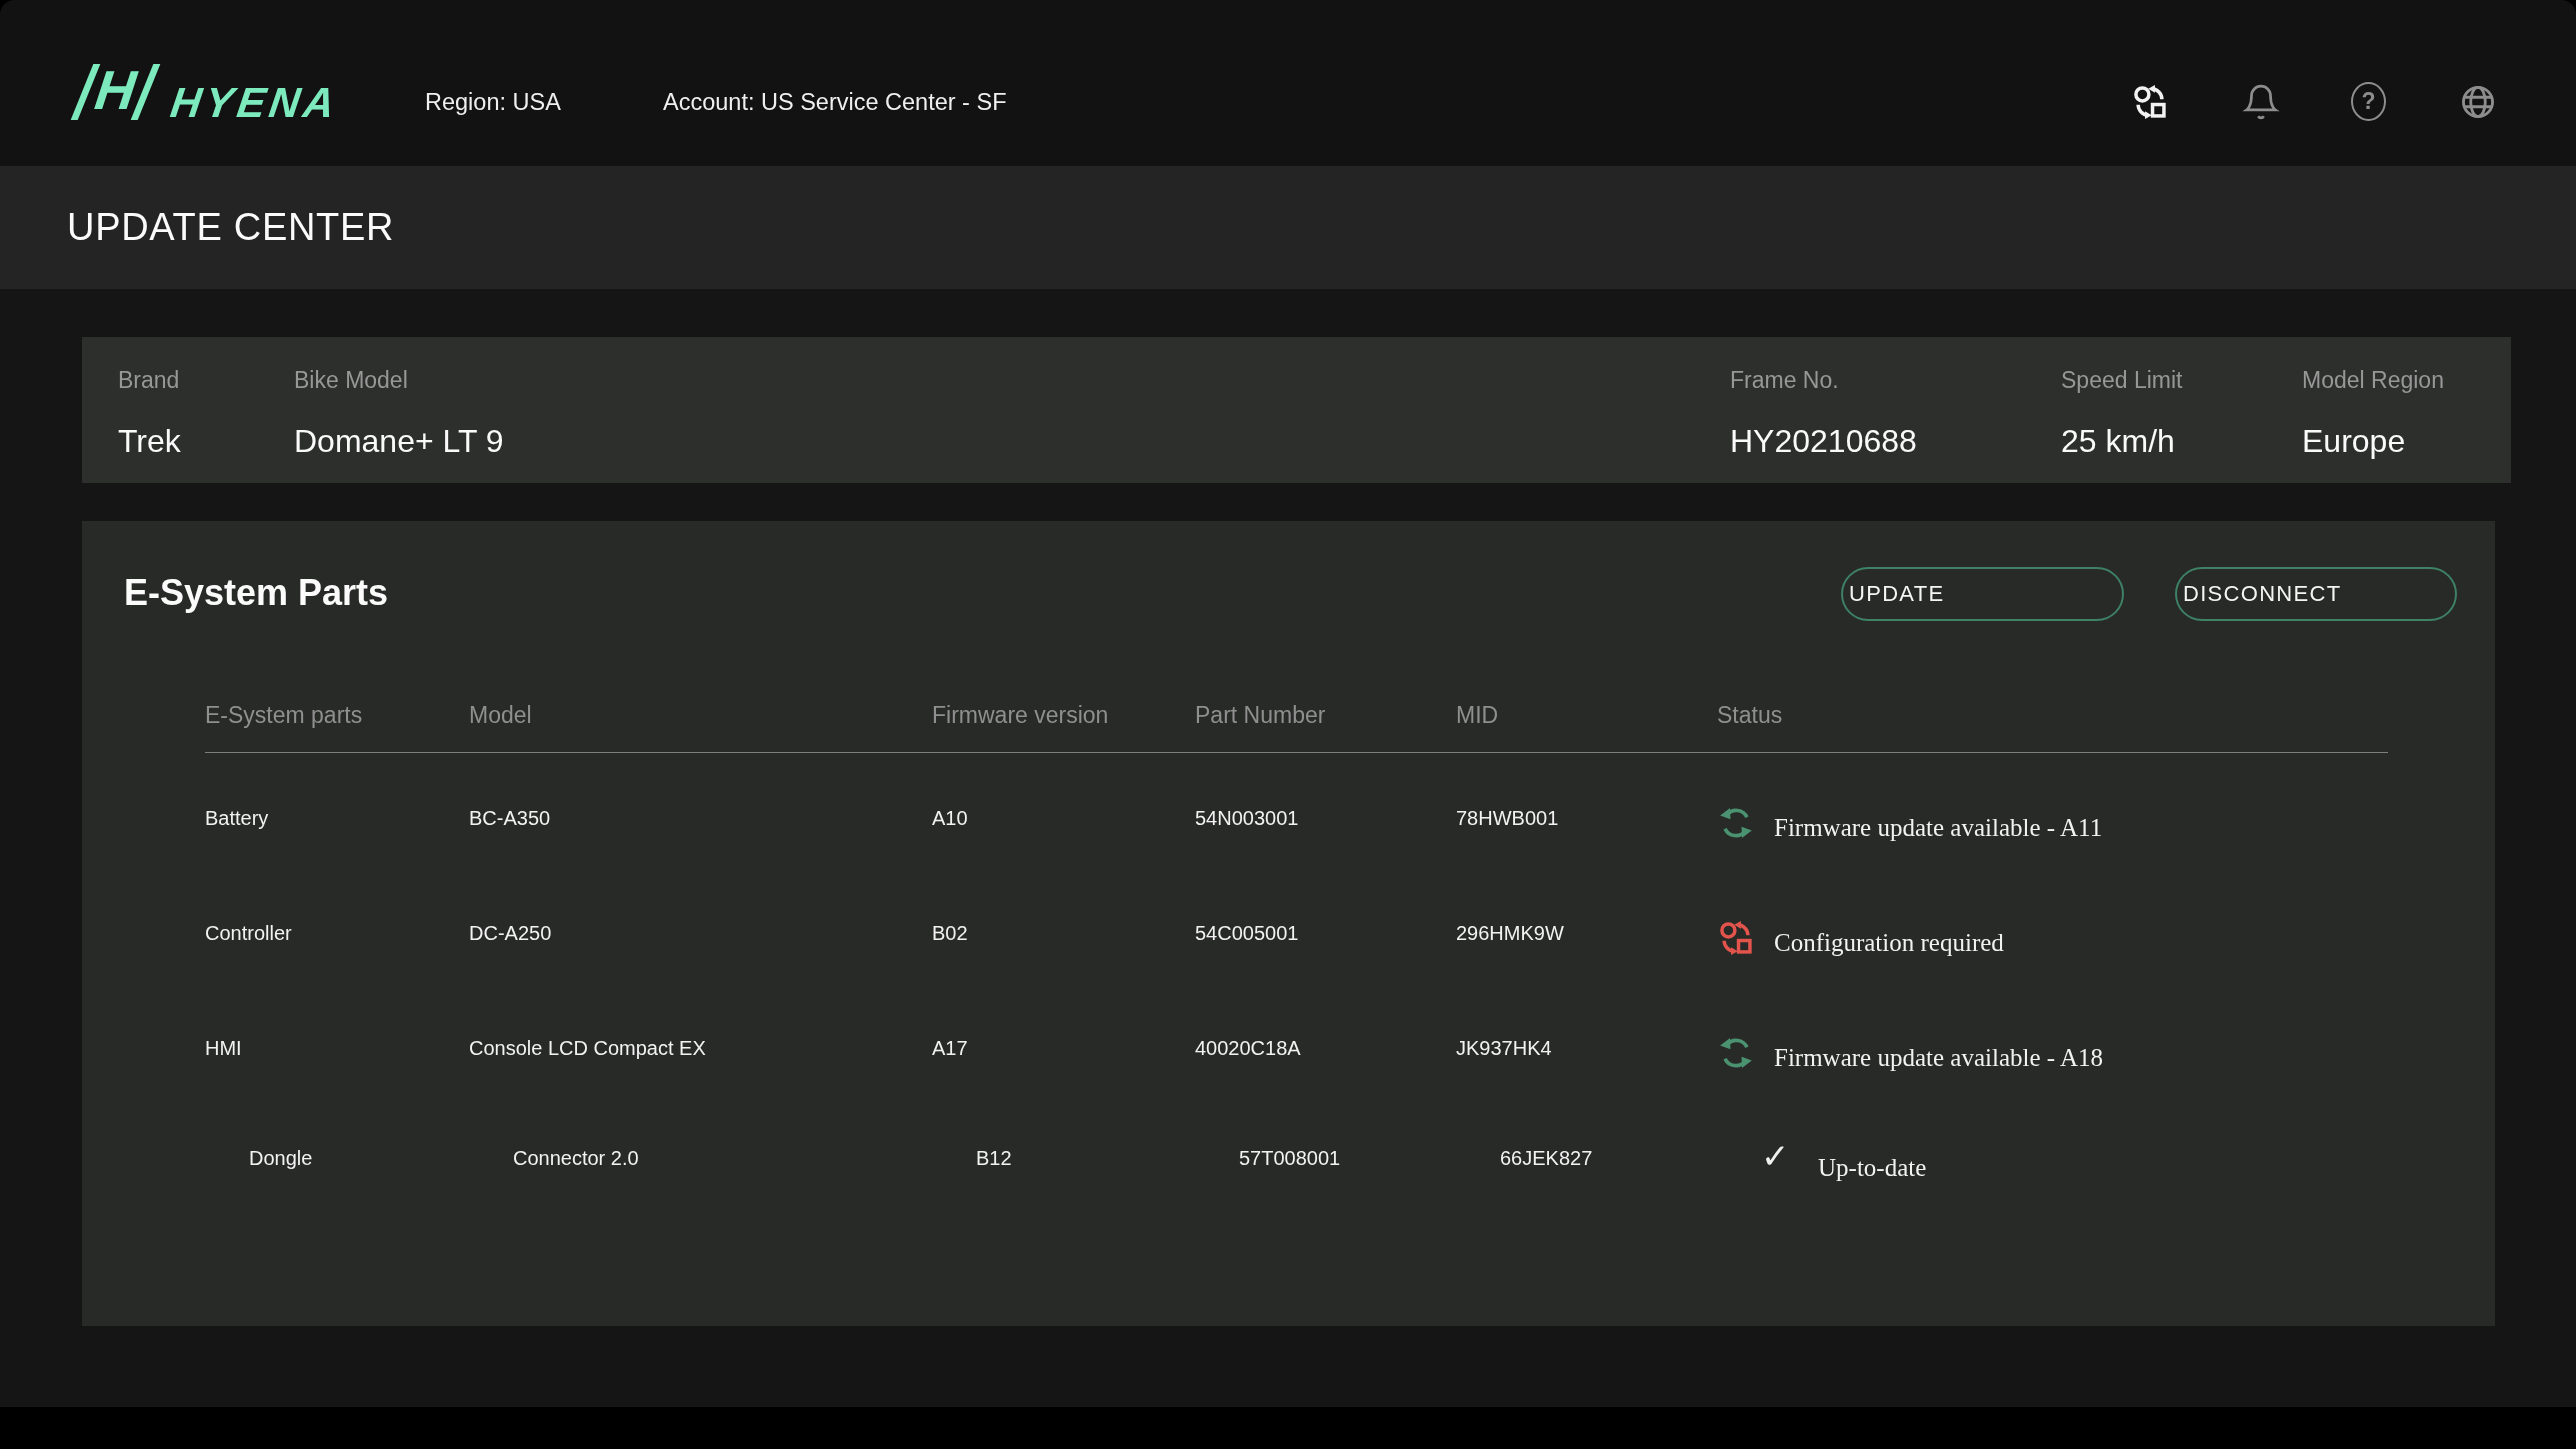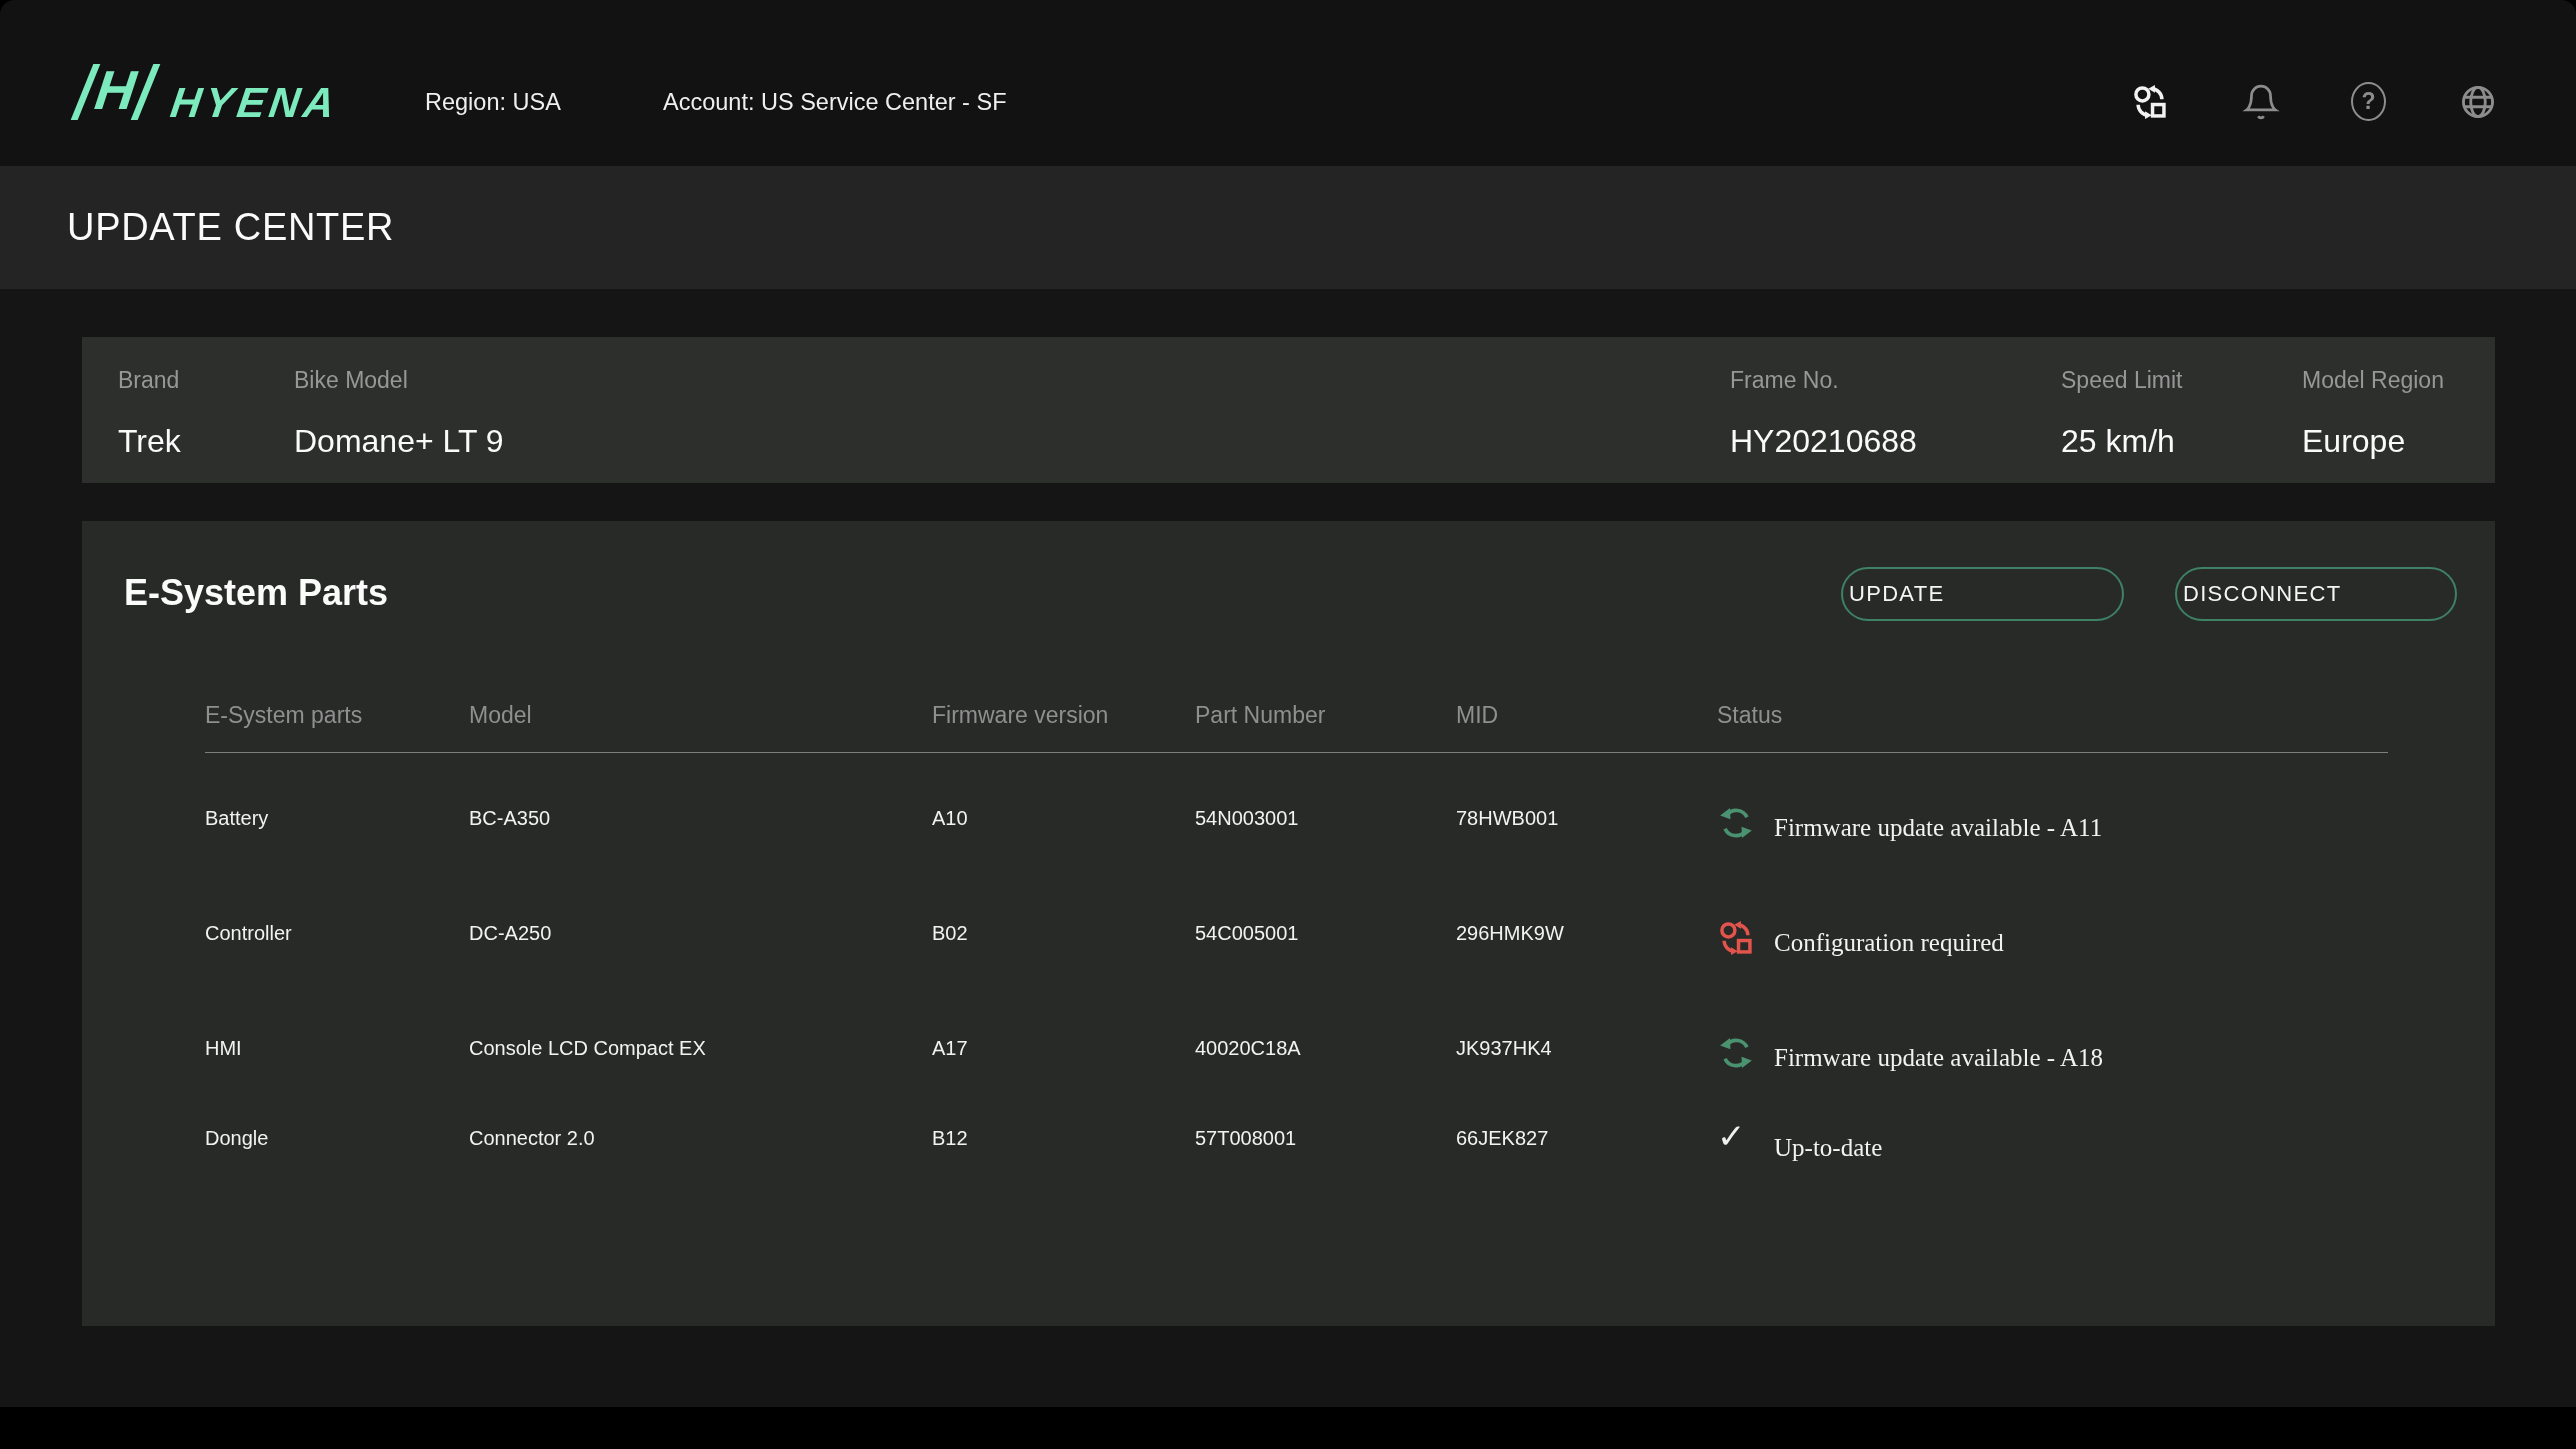--- a/index.html
+++ b/index.html
@@ -39,21 +39,21 @@
   .tb-icon.globe{left:2459px;}
 
   
   .band{height:123px;background:#232423;}
   .band h1{margin:0;padding:0 0 0 67px;line-height:123px;color:#fbfbfb;font-size:38px;
            font-weight:normal;letter-spacing:0.7px;}
 
   
   .content{position:relative;height:1118px;background:#151515;}
 
-  .infobar{position:absolute;left:82px;top:48px;width:2413px;height:146px;background:#2d2f2d;}
+  .infobar{position:absolute;left:82px;top:48px;width:2413px;height:146px;background:#2d2f2d;padding-left:16px;}
   .field{position:absolute;}
   .field .lbl{position:absolute;top:29.5px;line-height:27px;font-size:23px;color:#979797;white-space:nowrap;}
   .field .val{position:absolute;top:85px;line-height:38px;font-size:32px;color:#fafafa;white-space:nowrap;}
   .f0{left:36px;} .f1{left:212px;} .f2{left:1648px;} .f3{left:1979px;} .f4{left:2220px;}
 
   .panel{position:absolute;left:82px;top:232px;width:2413px;height:805px;background:#282a28;}
   .panel .ptitle{position:absolute;left:42px;top:52px;line-height:40px;font-size:36px;
                  font-weight:bold;color:#fbfbfb;}
   .pillbtn{position:absolute;top:46px;height:54px;box-sizing:border-box;border:2px solid var(--button_border);
            border-radius:29.5px;background:transparent;color:#f5f5f5;font-family:"Liberation Sans",sans-serif;
@@ -62,21 +62,21 @@
   .btn-disconnect{left:2093px;width:282px;}
 
   .thead{position:absolute;top:171px;left:0;width:100%;height:47px;}
   .thead span{position:absolute;line-height:47px;font-size:23px;color:#8f8f8f;white-space:nowrap;}
   .hline{position:absolute;top:231px;left:123px;width:2183px;height:1.3px;background:#7f7f7f;}
 
   .c0{left:123px;} .c1{left:387px;} .c2{left:850px;} .c3{left:1113px;} .c4{left:1374px;} .c5{left:1635px;}
 
   .trow{position:absolute;left:0;width:100%;height:47px;}
   .trow .cell{position:absolute;line-height:47px;font-size:20px;color:#f2f2f2;white-space:nowrap;}
-  .r0{top:274px;} .r1{top:389px;} .r2{top:504px;} .r3{top:594px;}
+  .r0{top:274px;} .r1{top:389px;} .r2{top:504px;} .r3{top:614px;margin-left:44px;}
 
   .statuscell{position:absolute;left:1635px;top:0;height:47px;display:flex;align-items:flex-end;font-family:Liberation Serif, serif;}
   .st-icon{width:38px;height:38px;flex:0 0 38px;}
   .st-icon svg{width:100%;height:100%;}
   .st-text{margin-left:19px;font-size:25px;color:#f2f2f2;white-space:nowrap;}
   .green-ic{color:var(--status_green);}
   .red-ic{color:var(--status_red);}
   .checkmark{width:38px;height:47px;line-height:44px;text-align:left;font-size:34px;color:#f0f0f0;flex:0 0 38px;}
 
   svg .s{stroke:currentColor;fill:none;}

